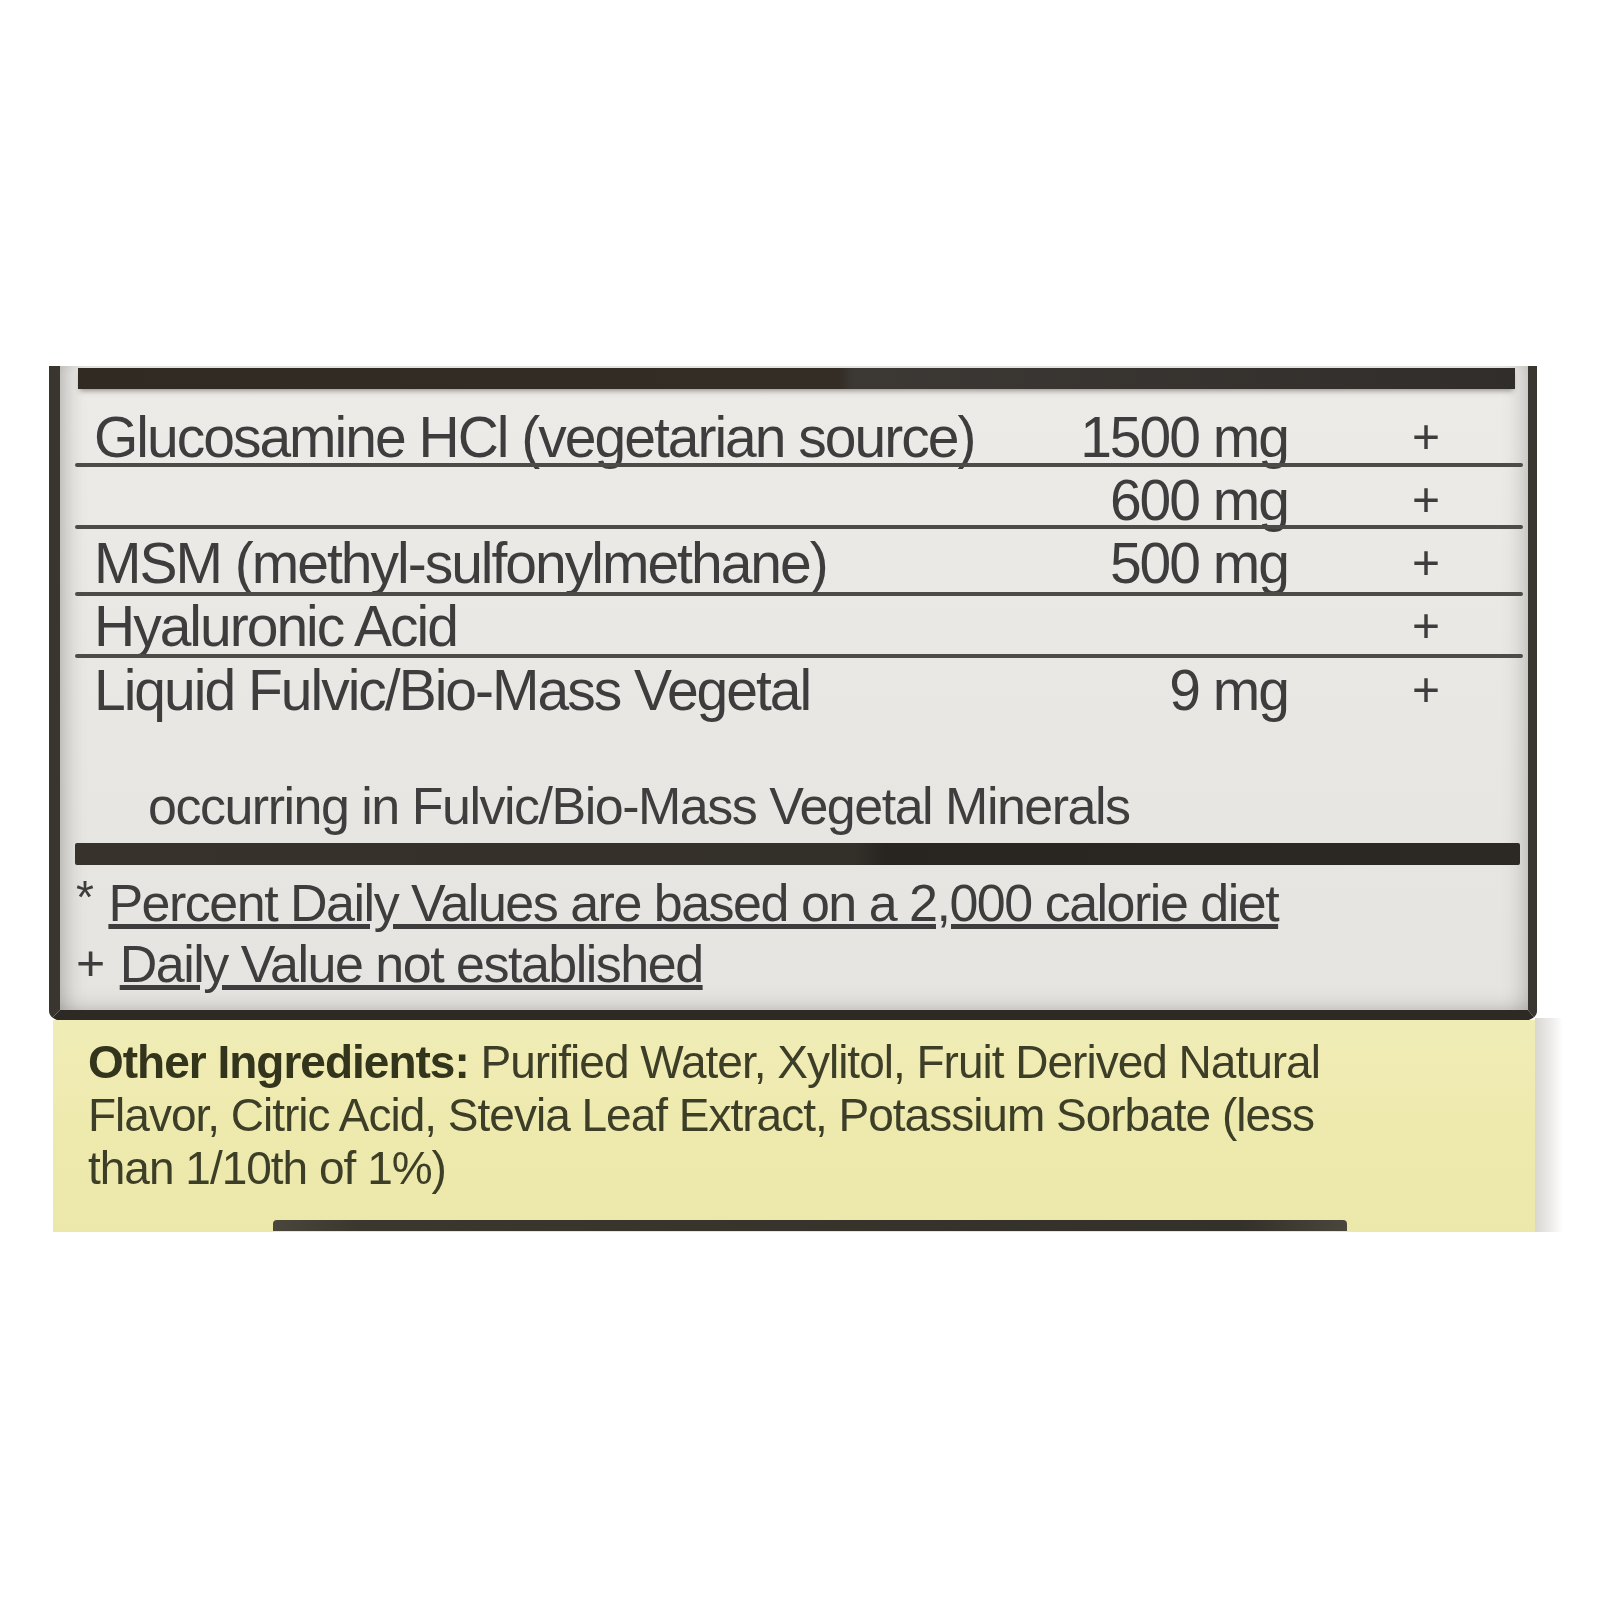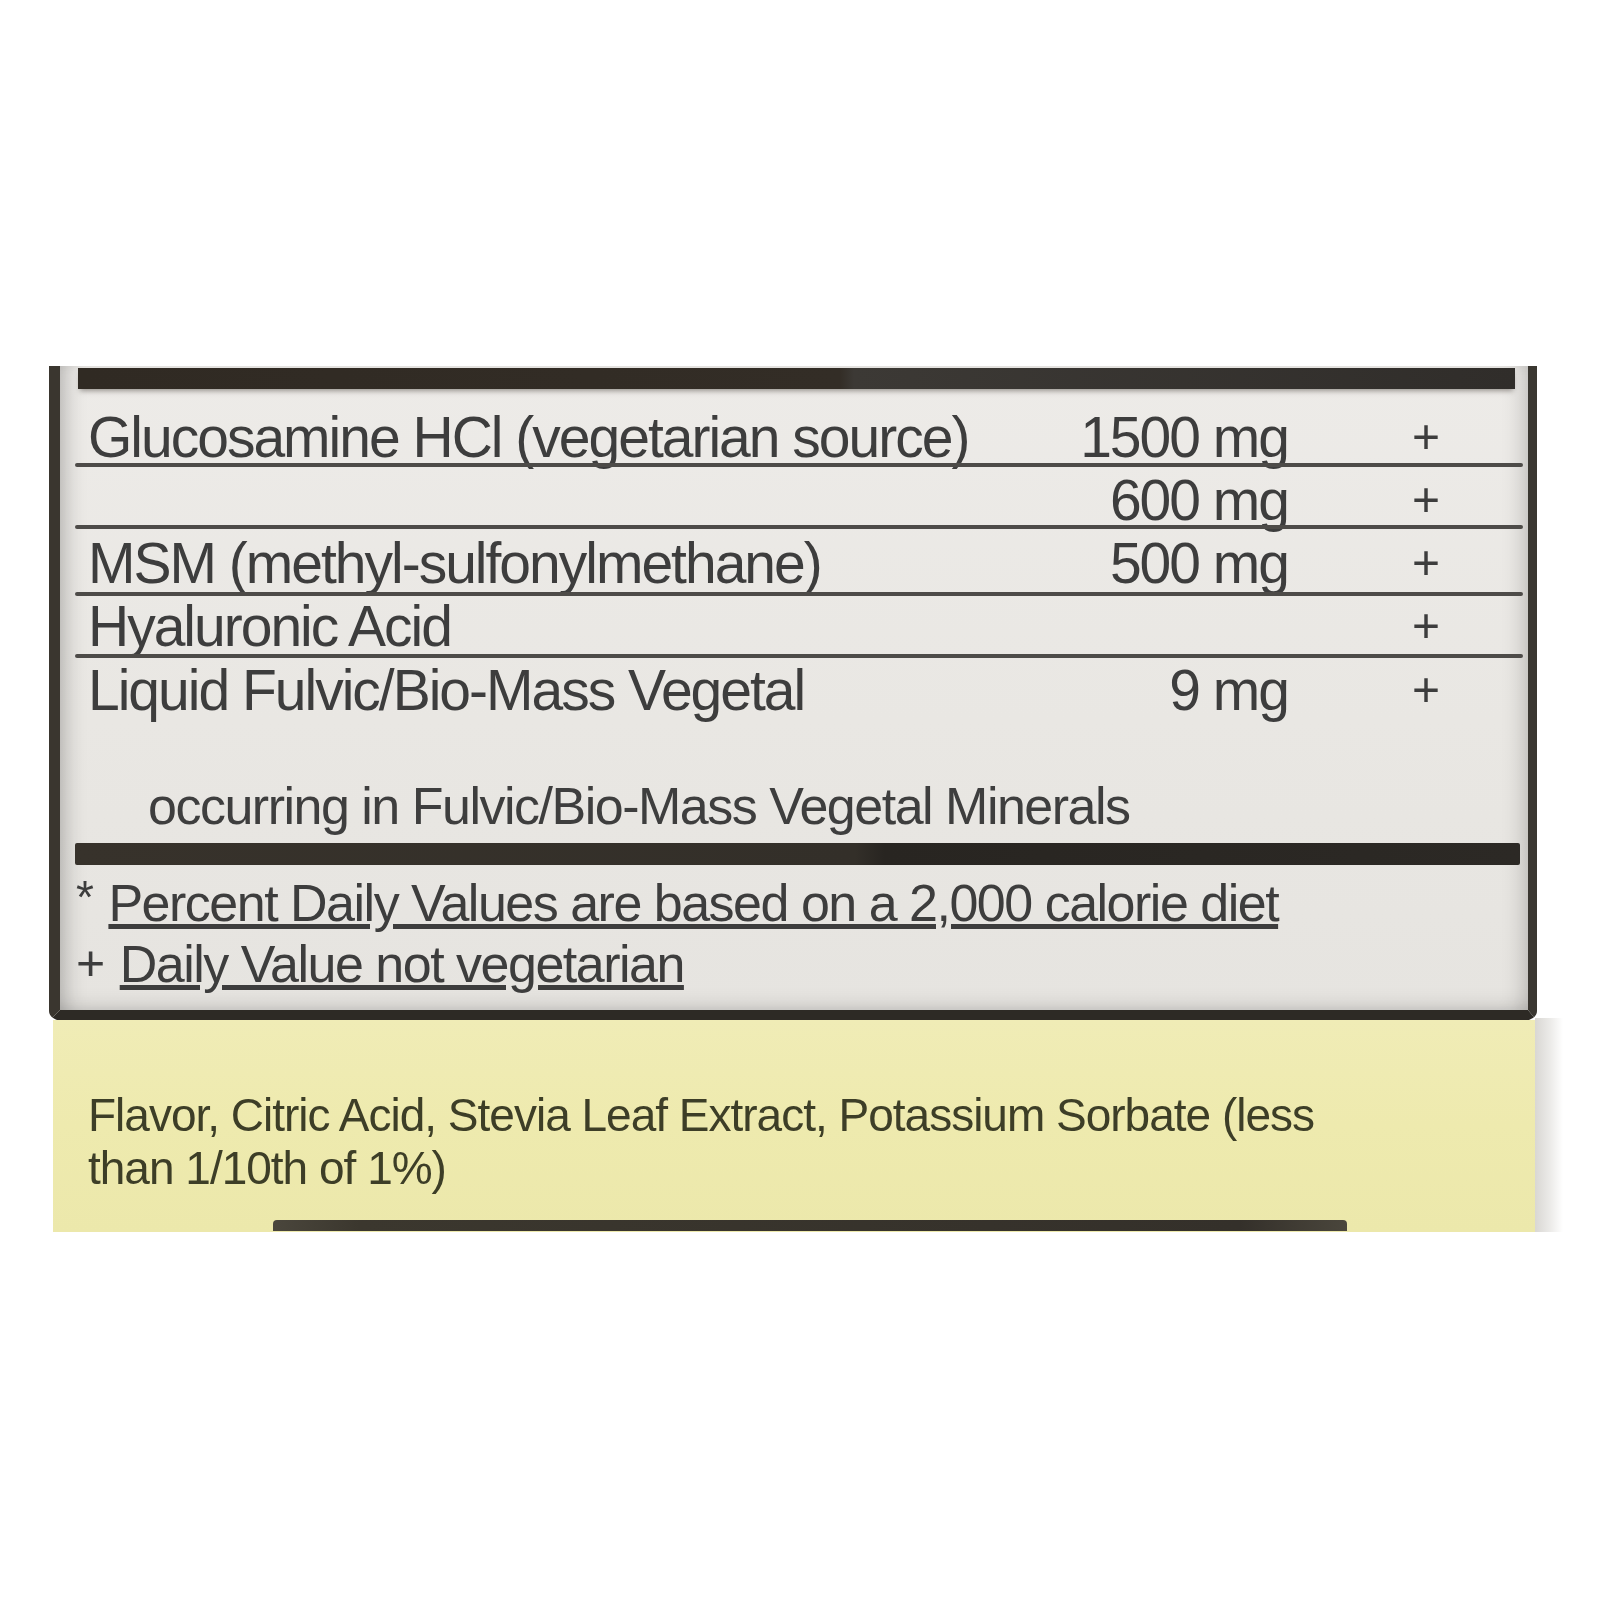--- a/index.html
+++ b/index.html
@@ -20,21 +20,21 @@
                inset -18px 0 22px -14px rgba(0,0,0,.2),
                inset 0 -16px 20px -12px rgba(0,0,0,.12);
   }
   .topbar{
     position:absolute;left:78px;top:368px;width:1437px;height:21px;
     background:linear-gradient(90deg,#302a23 0%,#332d26 53%,#3c3935 54%,#302d2a 100%);
     box-shadow:0 4px 5px -2px rgba(70,64,58,.5);
   }
   .row{position:absolute;left:49px;width:1488px;height:62px;line-height:62px;
        font-size:57px;letter-spacing:-2px;color:#3d3d3d;white-space:nowrap;}
-  .row .nm{position:absolute;left:39px;}   
+  .row .nm{position:absolute;left:45px;}   
   .row .amt{position:absolute;left:931px;width:308px;text-align:right;} 
   .row .dv{position:absolute;left:1341px;width:70px;text-align:center;font-size:48px;}
   .sep{position:absolute;left:75px;width:1448px;height:4px;background:#4d4b48;border-radius:2px;}
   .note{position:absolute;left:148px;height:52px;line-height:52px;font-size:52px;
         letter-spacing:-1.5px;color:#3e3e3e;white-space:nowrap;}
   .midbar{
     position:absolute;left:75px;top:843px;width:1445px;height:22px;
     background:linear-gradient(90deg,#37322b 0%,#332f29 54%,#282521 56%,#2c2925 100%);
     border-radius:2px;
   }
@@ -103,24 +103,27 @@
   </div>
 
   <div class="note" style="top:780px">occurring in Fulvic/Bio-Mass Vegetal Minerals</div>
 
   <div class="midbar"></div>
 
   <div class="foot" style="top:876px">
     <span class="sym star">*</span><span>Percent Daily Values are based on a 2,000 calorie diet</span>
   </div>
   <div class="foot" style="top:937px">
-    <span class="sym plus">+</span><span>Daily Value not vegetarian</span>
+    <span class="sym plus">+</span><span>Daily Value not established</span>
   </div>
 
   <div class="yellow">
+    <div class="ytext" style="top:17px">
+      <b>Other Ingredients:</b><span> Purified Water, Xylitol, Fruit Derived Natural</span>
+    </div>
     <div class="ytext" style="top:70px">Flavor, Citric Acid, Stevia Leaf Extract, Potassium Sorbate (less</div>
     <div class="ytext" style="top:123px">than 1/10th of 1%)</div>
   </div>
 
   <div class="yedge"></div>
 
   <div class="bottombar"></div>
 
 </div>
 

